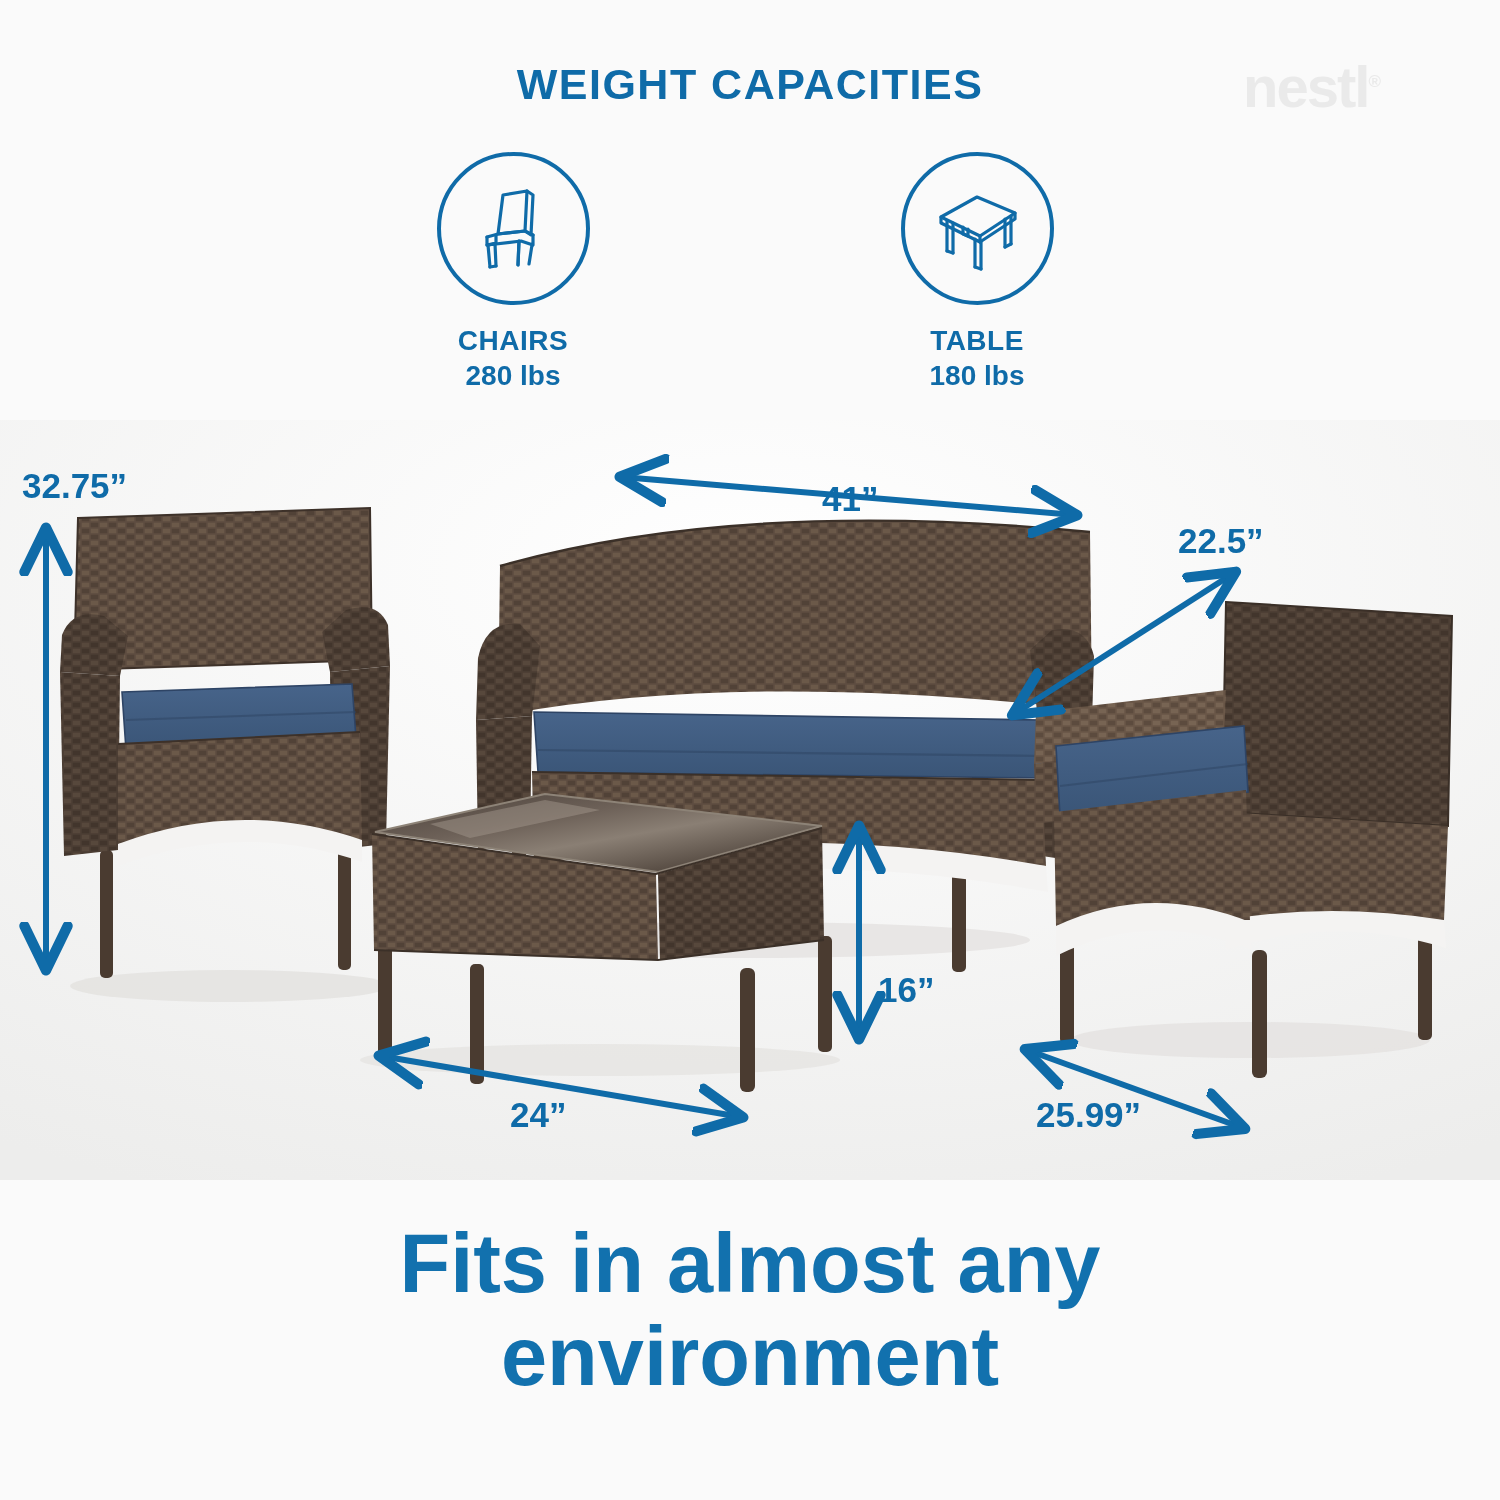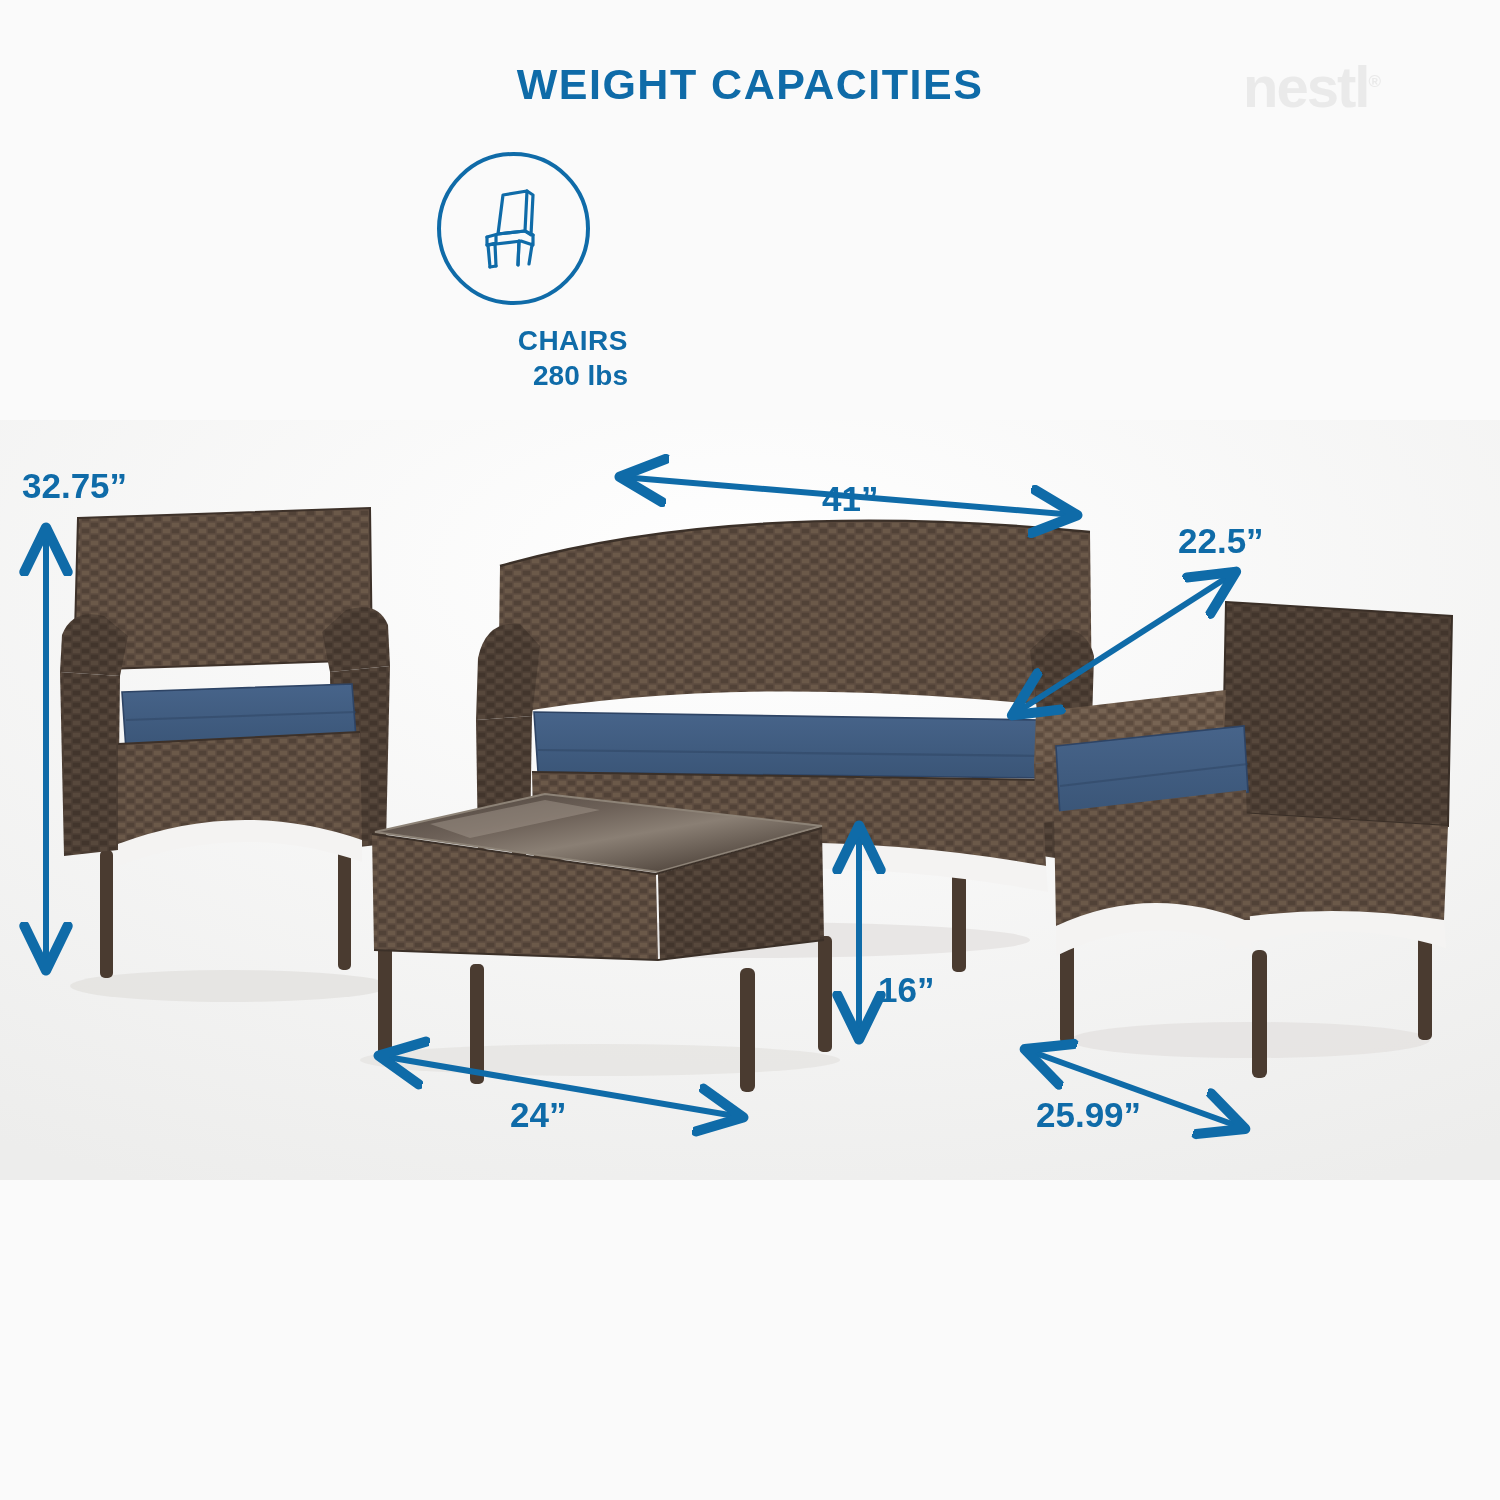--- a/index.html
+++ b/index.html
@@ -21,21 +21,21 @@
   .logo {
     position: absolute; top: 58px; right: 58px;
     font-size: 58px; font-weight: bold; letter-spacing: -2px;
     color: #eaeaea; line-height: 1;
   }
   .logo sup { font-size: 17px; vertical-align: super; letter-spacing: 0; }
 
   
   .caps { position: absolute; top: 152px; left: 398px; width: 700px; height: 250px; }
   .cap { position: absolute; width: 230px; text-align: center; }
-  .cap-1 { left: 0; text-align: right; }
+  .cap-1 { left: 0; }
   .cap-2 { left: 232px; }
   .cap-3 { left: 464px; }
   .cap .ring {
     width: 153px; height: 153px; margin: 0 auto;
     border: 4px solid #0f6ba8; border-radius: 50%;
     display: flex; align-items: center; justify-content: center;
   }
   .cap .cname {
     margin-top: 20px; font-size: 28px; font-weight: bold;
     letter-spacing: 0.5px; color: #0f6ba8;
@@ -83,20 +83,40 @@
             <path d="M25 66 L27 88 M32 65 L33 87 M56 62 L55 86 M69 66 L66 85"></path>
             <path d="M25 66 L32 65 M27 88 L33 87 M56 62 L55 86"></path>
           </g>
         </svg>
       </div>
       <div class="cname">CHAIRS</div>
       <div class="cval">280 lbs</div>
     </div>
 
 
+    <div class="cap cap-3">
+      <div class="ring">
+        <svg width="100" height="100" viewBox="0 0 100 100">
+          <g fill="none" stroke="#0f6ba8" stroke-width="3.2" stroke-linejoin="round" stroke-linecap="round">
+            <path d="M14 38 L50 18 L88 34 L53 57 Z"></path>
+            <path d="M14 38 L14 44 L53 63 L53 57"></path>
+            <path d="M88 34 L88 40 L53 63"></path>
+            <path d="M20 42 L20 72 M26 44 L26 74"></path>
+            <path d="M20 72 L26 74"></path>
+            <path d="M48 60 L48 88 M54 62 L54 90"></path>
+            <path d="M48 88 L54 90"></path>
+            <path d="M78 40 L78 68 M84 37 L84 65"></path>
+            <path d="M78 68 L84 65"></path>
+            <path d="M36 48 L36 55 L41 57 L41 50"></path>
+          </g>
+        </svg>
+      </div>
+      <div class="cname">TABLE</div>
+      <div class="cval">180 lbs</div>
+    </div>
   </div>
 
   <div id="scene">
     <svg width="1500" height="760" viewBox="0 0 1500 760">
       <defs>
 
         <pattern id="wickerP" width="18" height="12" patternUnits="userSpaceOnUse">
           <rect width="18" height="12" fill="#5d4c40"></rect>
           <rect x="0.8" y="0.8" width="7.4" height="4.4" fill="#6b5949"></rect>
           <rect x="9.8" y="6.8" width="7.4" height="4.4" fill="#6b5949"></rect>
@@ -247,14 +267,18 @@
     </g>
   </svg>
 
   <div class="dimtxt" style="left:22px;  top:466px;">32.75”</div>
   <div class="dimtxt" style="left:822px; top:441px;margin-top:38px;">41”</div>
   <div class="dimtxt" style="left:1178px;top:521px;text-align:center;">22.5”</div>
   <div class="dimtxt" style="left:878px; top:970px;">16”</div>
   <div class="dimtxt" style="left:510px; top:1095px;">24”</div>
   <div class="dimtxt" style="left:1036px;top:1095px;">25.99”</div>
 
+  <div class="headline">
+    <div>Fits in almost any</div>
+    <div>environment</div>
+  </div>
 
 </div>
 
 </body></html>

